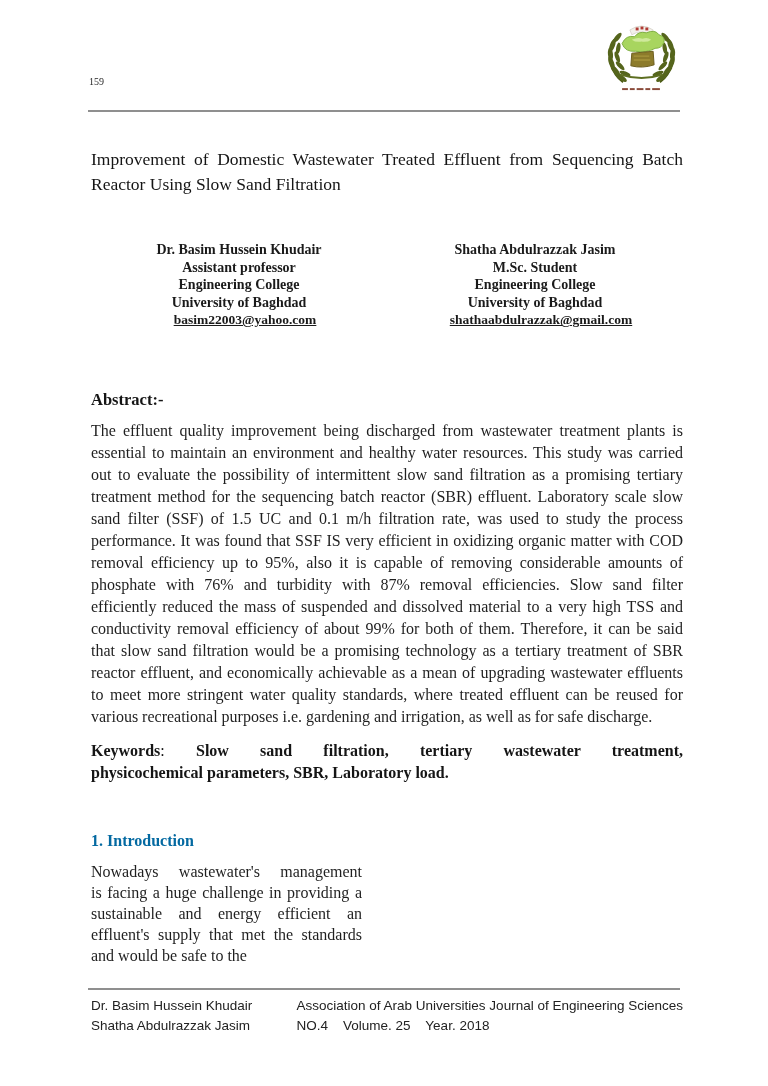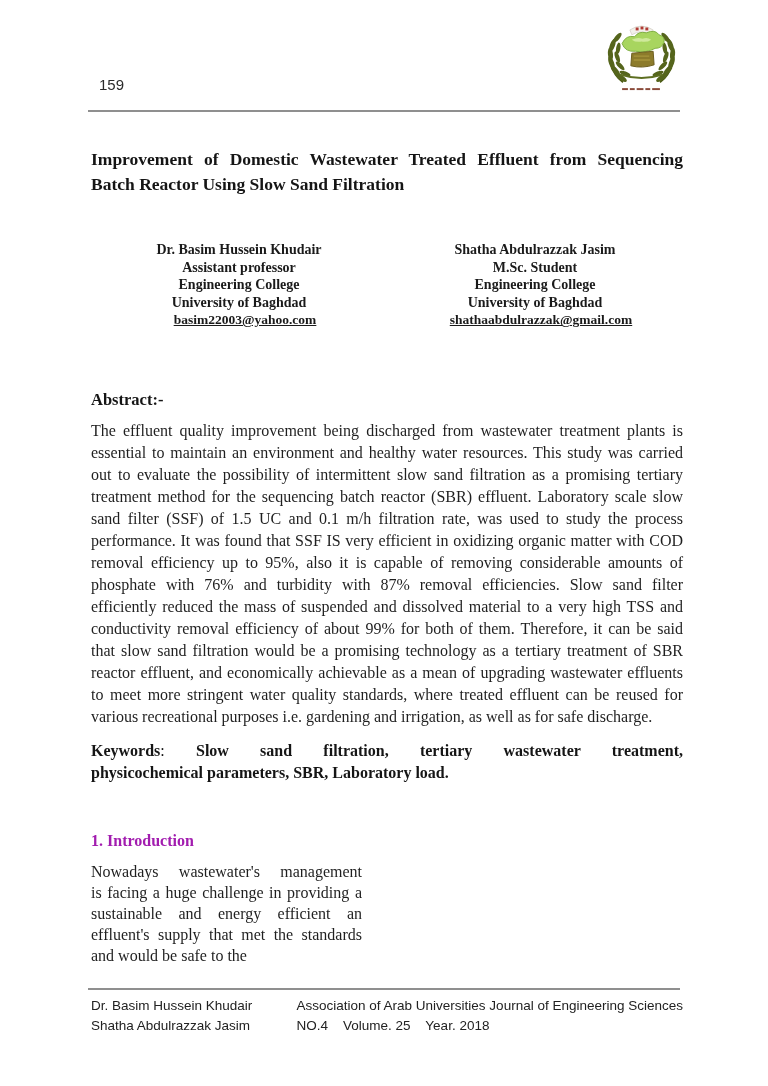--- a/index.html
+++ b/index.html
@@ -3,32 +3,32 @@
 <meta charset="utf-8">
 <style>
   html,body { margin:0; padding:0; background:#ffffff; }
   .page {
     position:relative; width:768px; height:1086px; background:#ffffff;
     overflow:hidden;
     font-family:"Liberation Serif","DejaVu Serif",serif;
     color:#1f1f1f;
   }
   .page-number {
-    position:absolute; left:99px; top:76px;
-    font-family:Liberation Sans, sans-serif;
-    font-size:15px; color:#2a2a2a;
+    position:absolute; left:89px; top:76px;
+    font-family:Liberation Serif, serif;
+    font-size:10px; color:#2a2a2a;
   }
   .logo { position:absolute; left:593px; top:20px; width:97px; height:80px; }
   .rule { position:absolute; left:88px; width:592px; height:0; border-top:2px solid #8f8f8f; }
   .header-rule { top:110px; }
   .footer-rule { top:988px; }
 
   h1.title {
     margin:147px 0 0 91px; width:592px;
-    font-size:17.5px; font-weight:bold; color:#151515;
+    font-size:17.5px; font-weight:normal; color:#151515;
     line-height:25px; text-align:justify;
   }
   .authors { display:flex; margin:44px 0 0 91px; width:592px; }
   .author { flex:1; text-align:center; font-weight:bold; font-size:14px; line-height:17.6px; color:#1a1a1a; }
   .author a.email { font-size:13.5px; text-decoration:underline; cursor:pointer;margin-left:12px; }
 
   h2.abstract-heading { margin:60px 14px 0 91px; font-size:16.5px; font-weight:bold; color:#151515; line-height:21px; }
   p.abstract-text {
     margin:10px 0 0 91px; width:592px;
     font-size:16px; line-height:22px; text-align:justify;
@@ -37,21 +37,21 @@
     margin:12px 0 0 91px; width:592px;
     font-size:16px; line-height:22.5px; text-align:justify;
     font-weight:bold; color:#151515;
   }
   .kw-sep { font-weight:normal; }
   .ws-kw { word-spacing:10px; }
 
   .columns { display:flex; margin:45px 0 0 91px; width:592px; }
   .col { width:271px; }
   .col-gap { width:50px; }
-  .col h3 { margin:0 0 10px 0; font-size:16px; font-weight:bold; color:#a21caf; line-height:21px; }
+  .col h3 { margin:0 0 10px 0; font-size:16px; font-weight:bold; color:#0369a1; line-height:21px; }
   .col p { margin:0; font-size:16px; line-height:21px; text-align:justify; }
   .ws-left { word-spacing:12px;margin-top:44px; }
   .ws-right { word-spacing:26px; }
   .cite { font-weight:bold; }
 
   .footer {
     position:absolute; left:91px; top:996px; width:592px;
     display:flex; justify-content:space-between;
     font-family:"Liberation Sans","DejaVu Sans",sans-serif;
     font-size:13.5px; line-height:20px; color:#222222;

